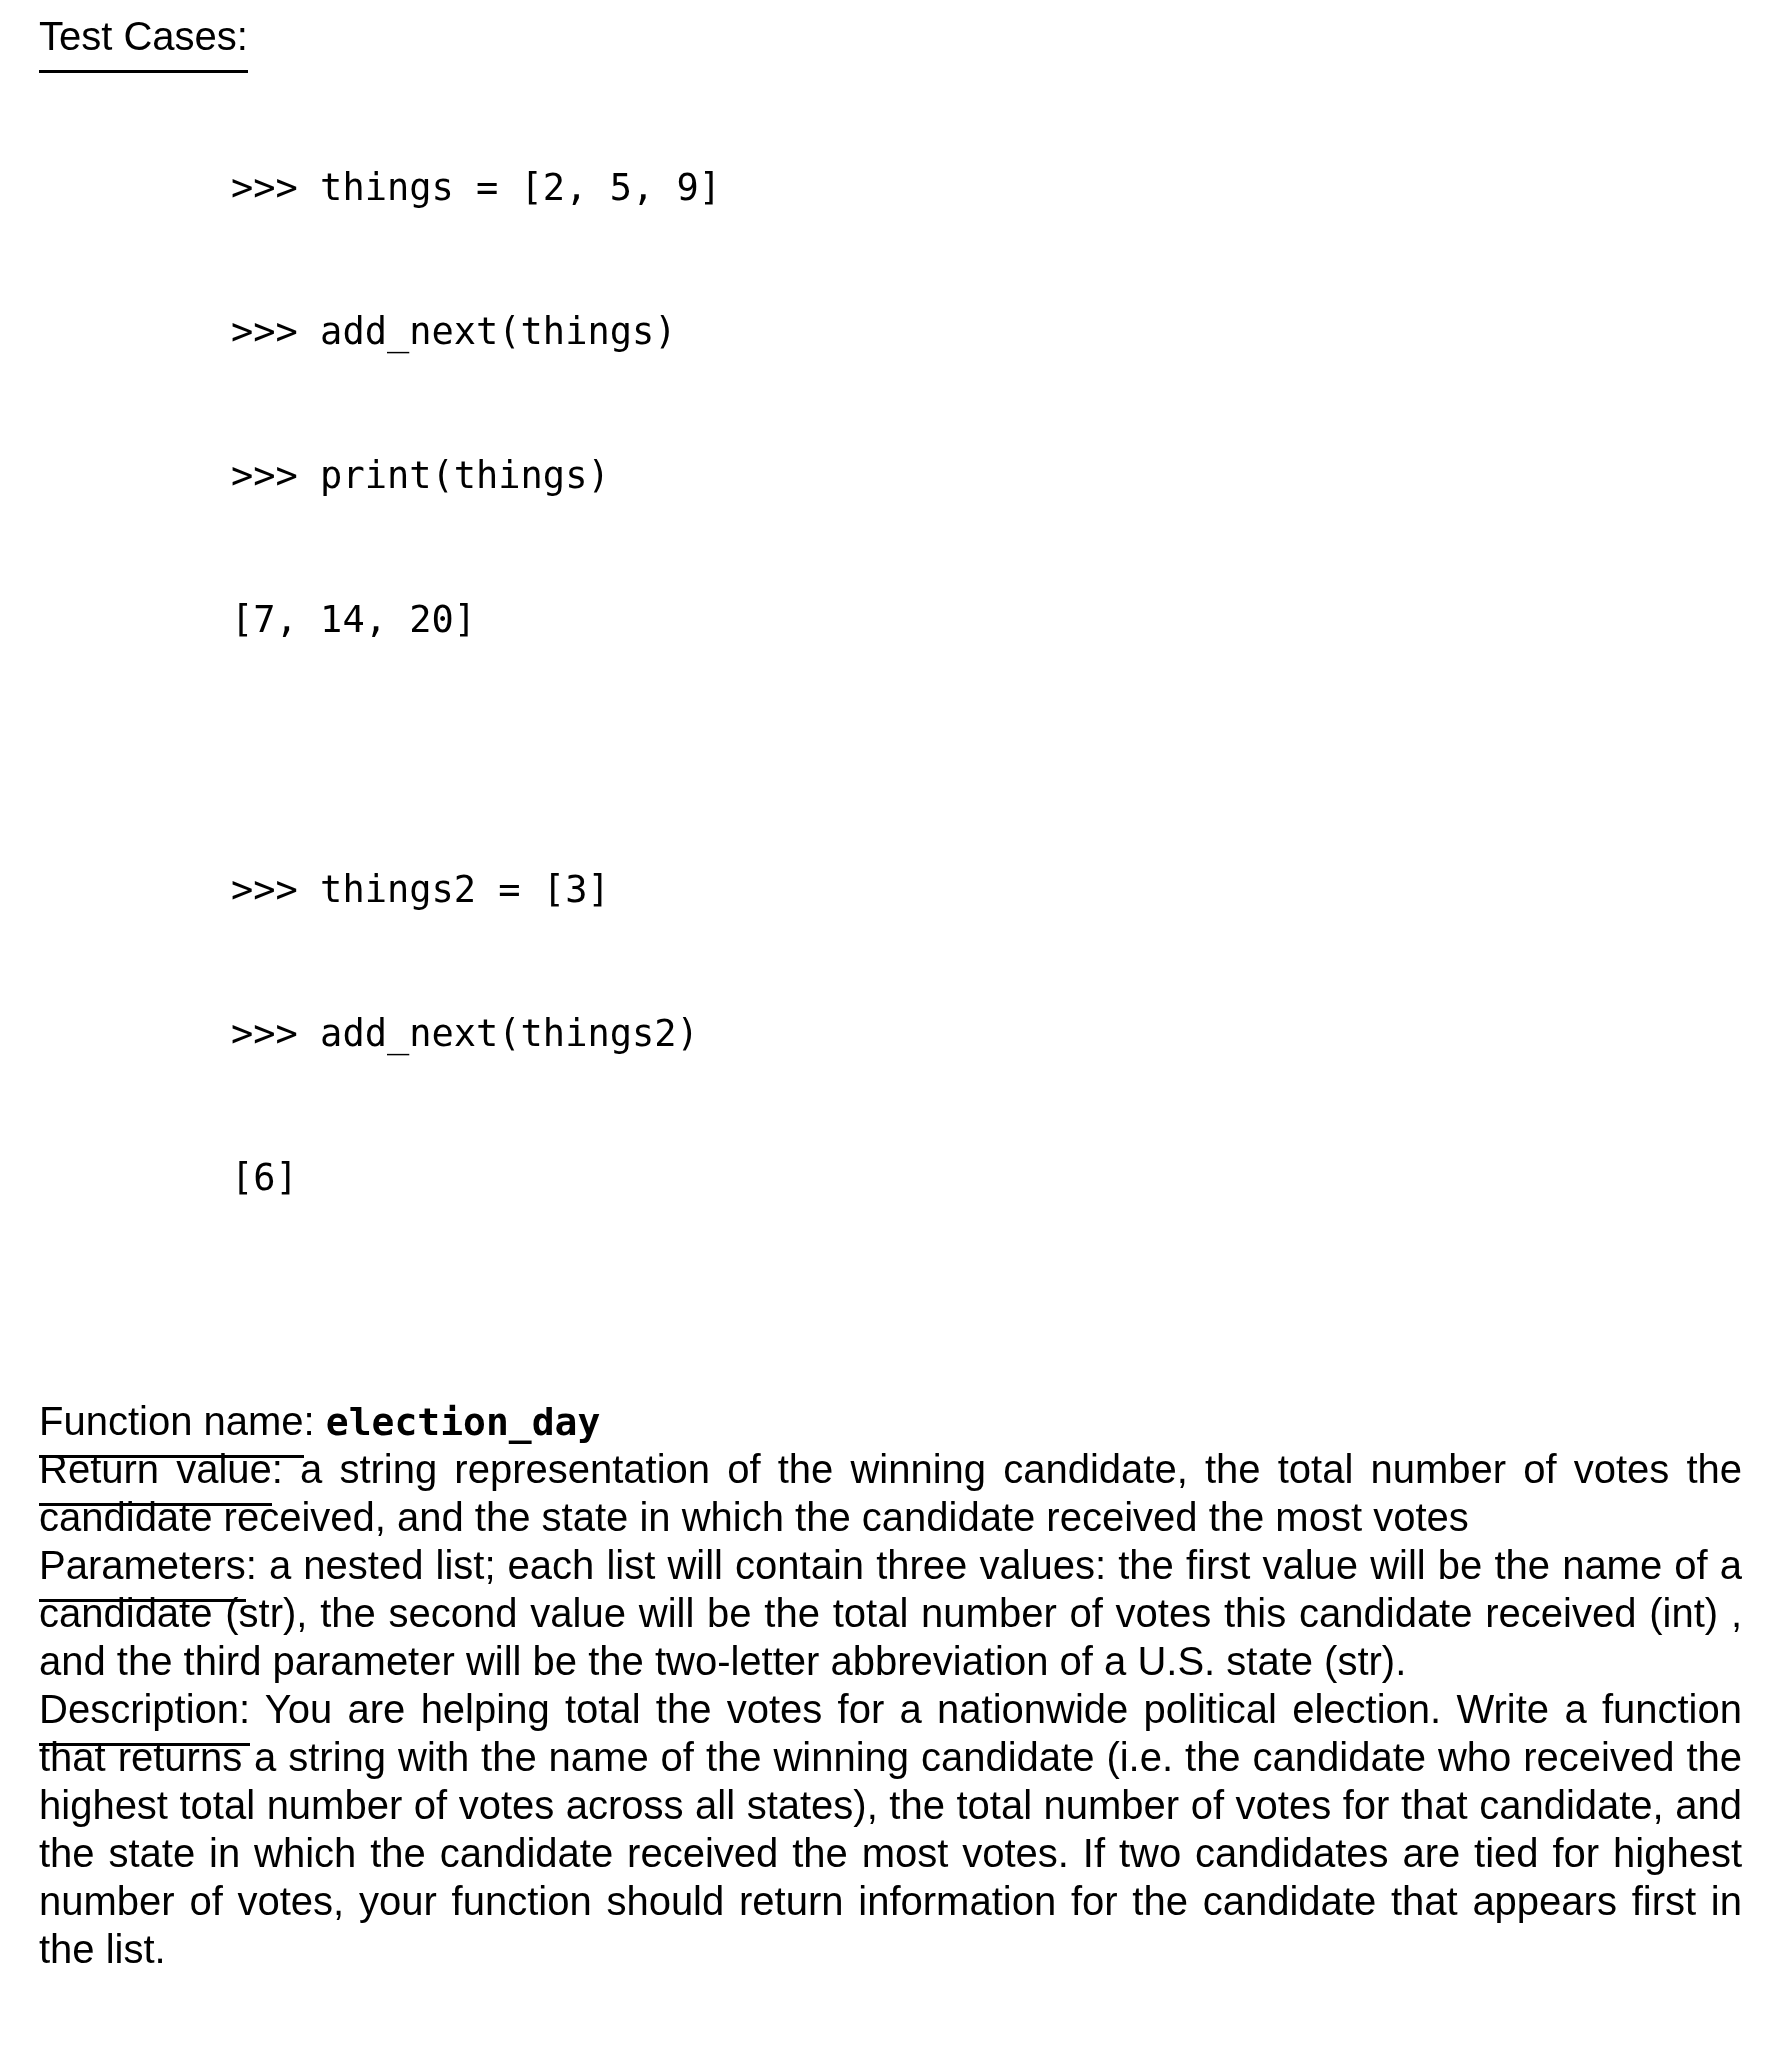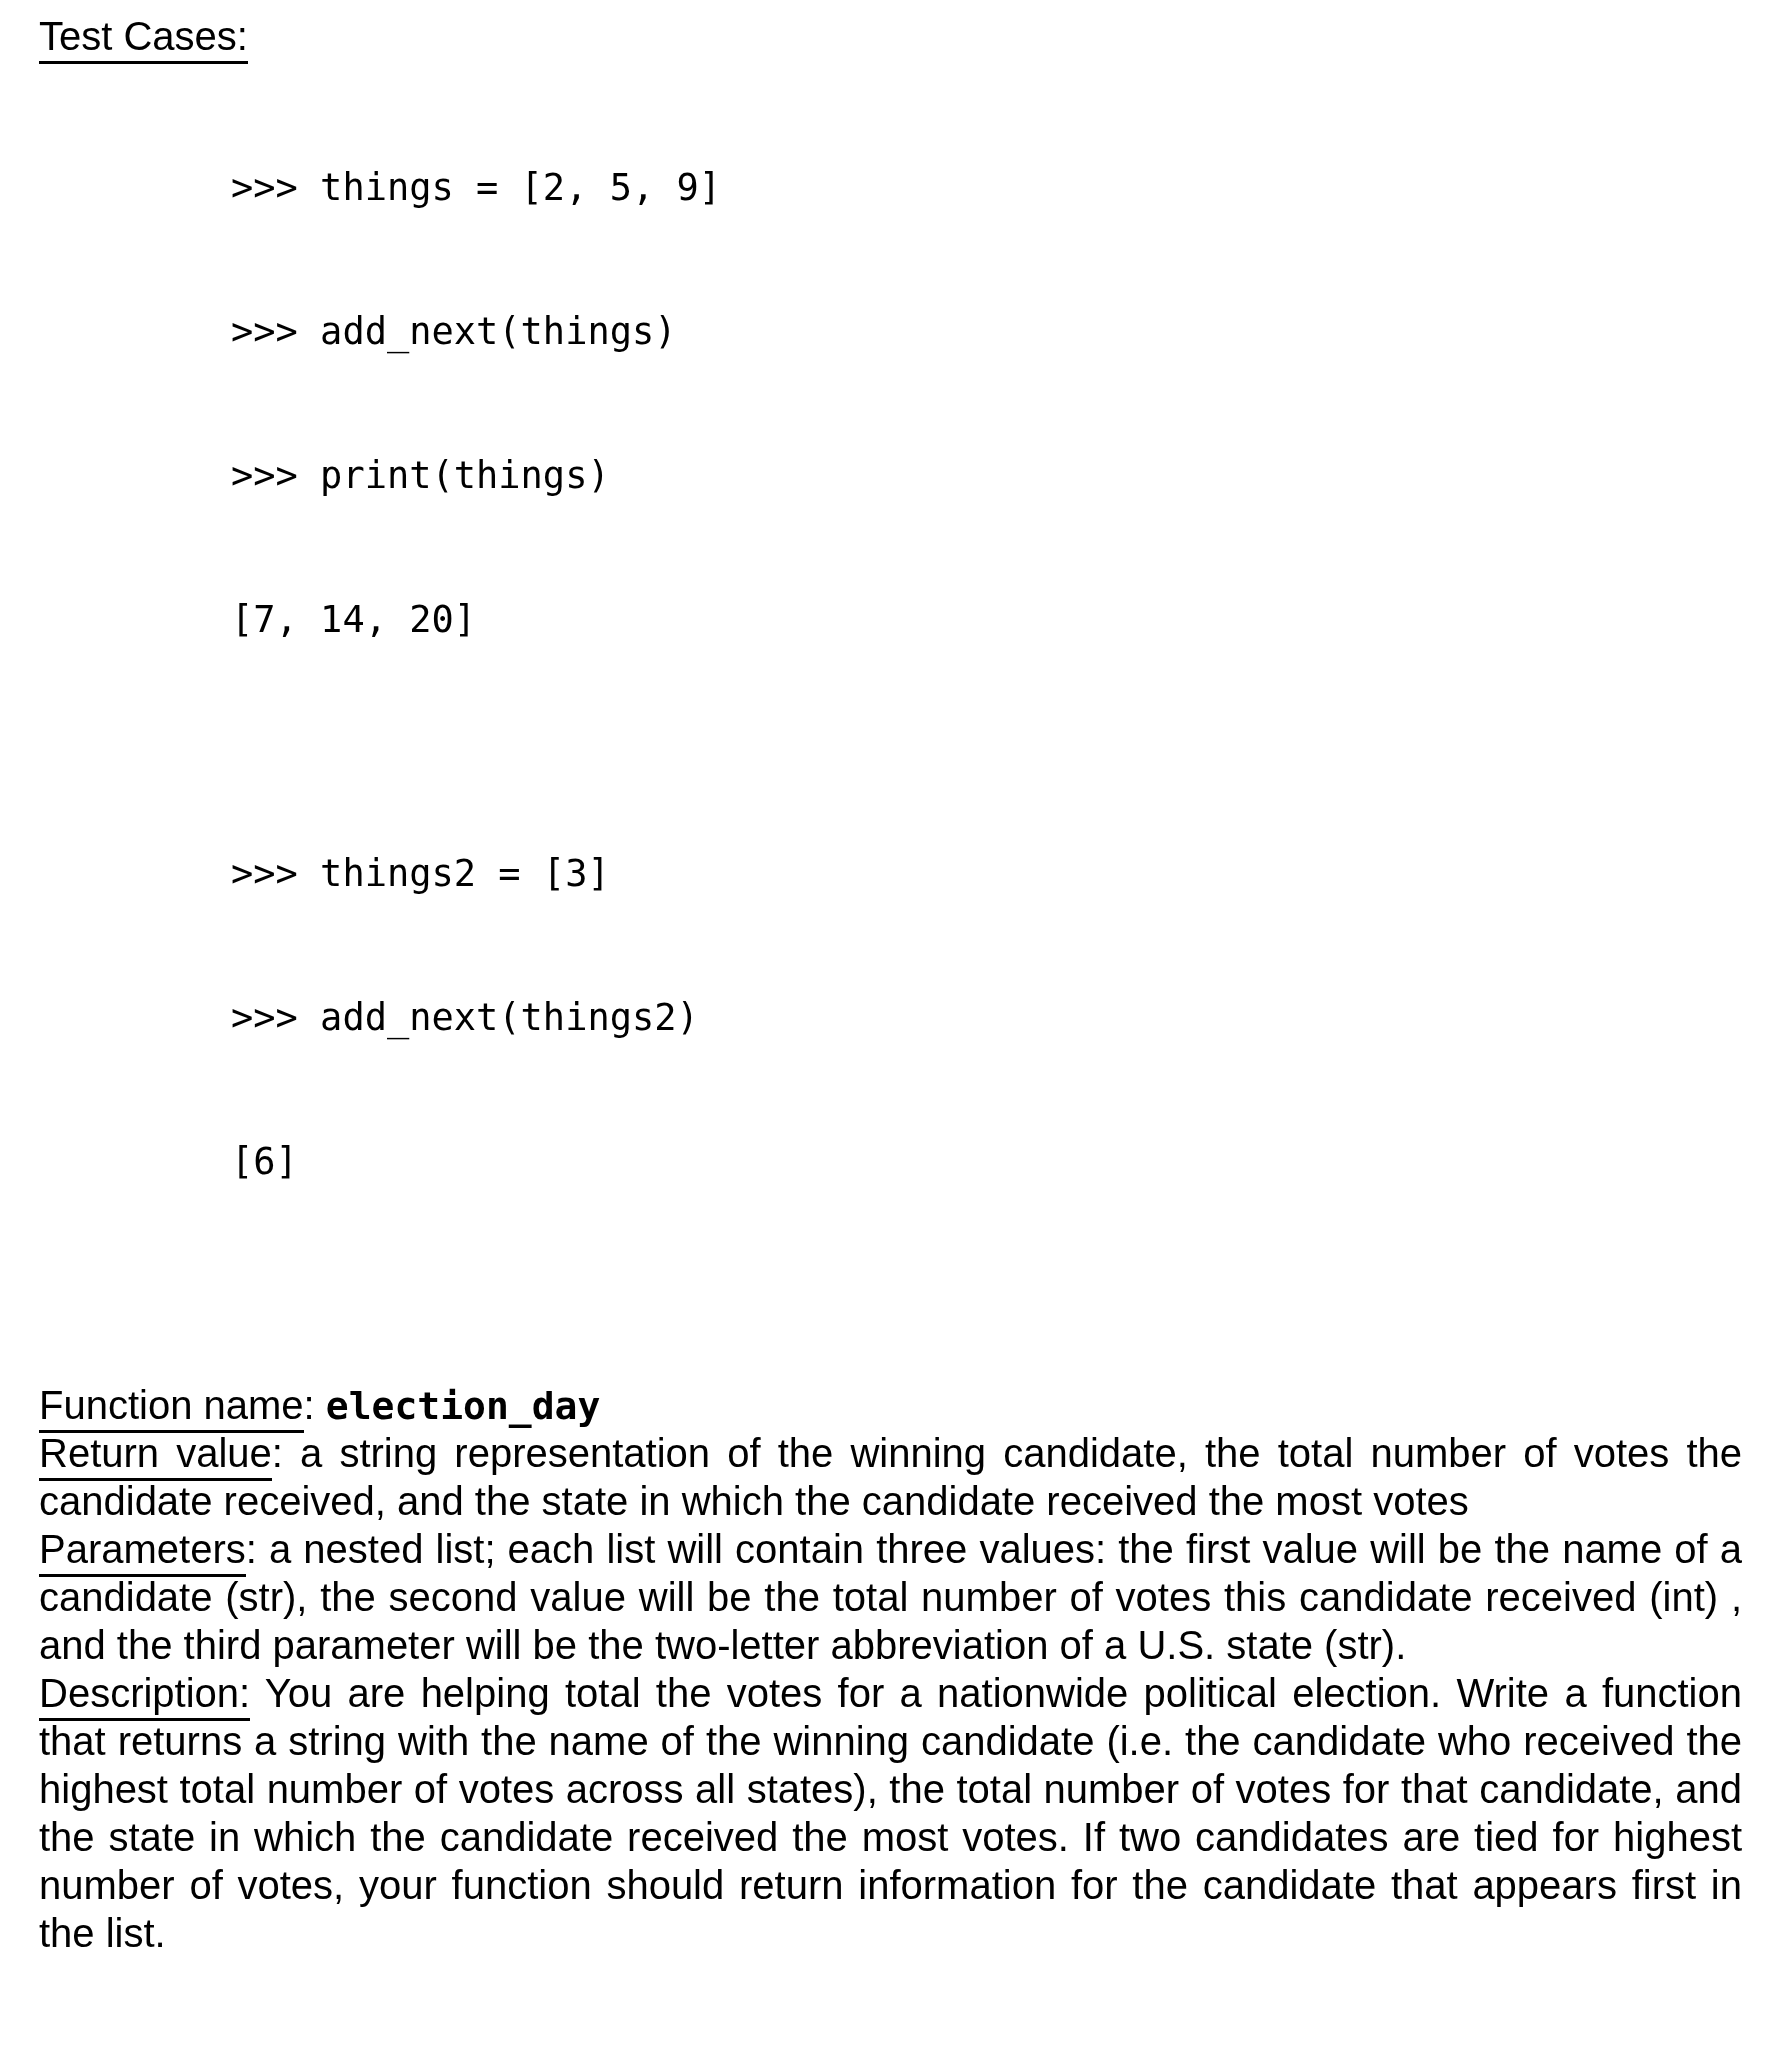--- a/index.html
+++ b/index.html
@@ -19,33 +19,33 @@
     font-size: 40px;
     line-height: 1.2;
   }
   .heading {
     font-size: 40px;
     line-height: 1.2;
     margin: 0 0 7.4px 0;
   }
   .u {
     border-bottom: 3.7px solid #000000;
-    padding-bottom: 3px;
+    padding-bottom: 12px;
   }
   .code-block {
     font-family: "DejaVu Sans Mono", "Liberation Mono", monospace;
     font-size: 37px;
     line-height: 48px;
     white-space: pre;
   }
   .code-line {
     padding-left: 192px;
   }
   .group-gap {
-    margin-top: 62px;
+    margin-top: 78px;
   }
   .spec-gap {
     margin-top: 99px;
   }
   .para {
     margin: 0;
     text-align: justify;
   }
   .mono-bold {
     font-family: "DejaVu Sans Mono", "Liberation Mono", monospace;

